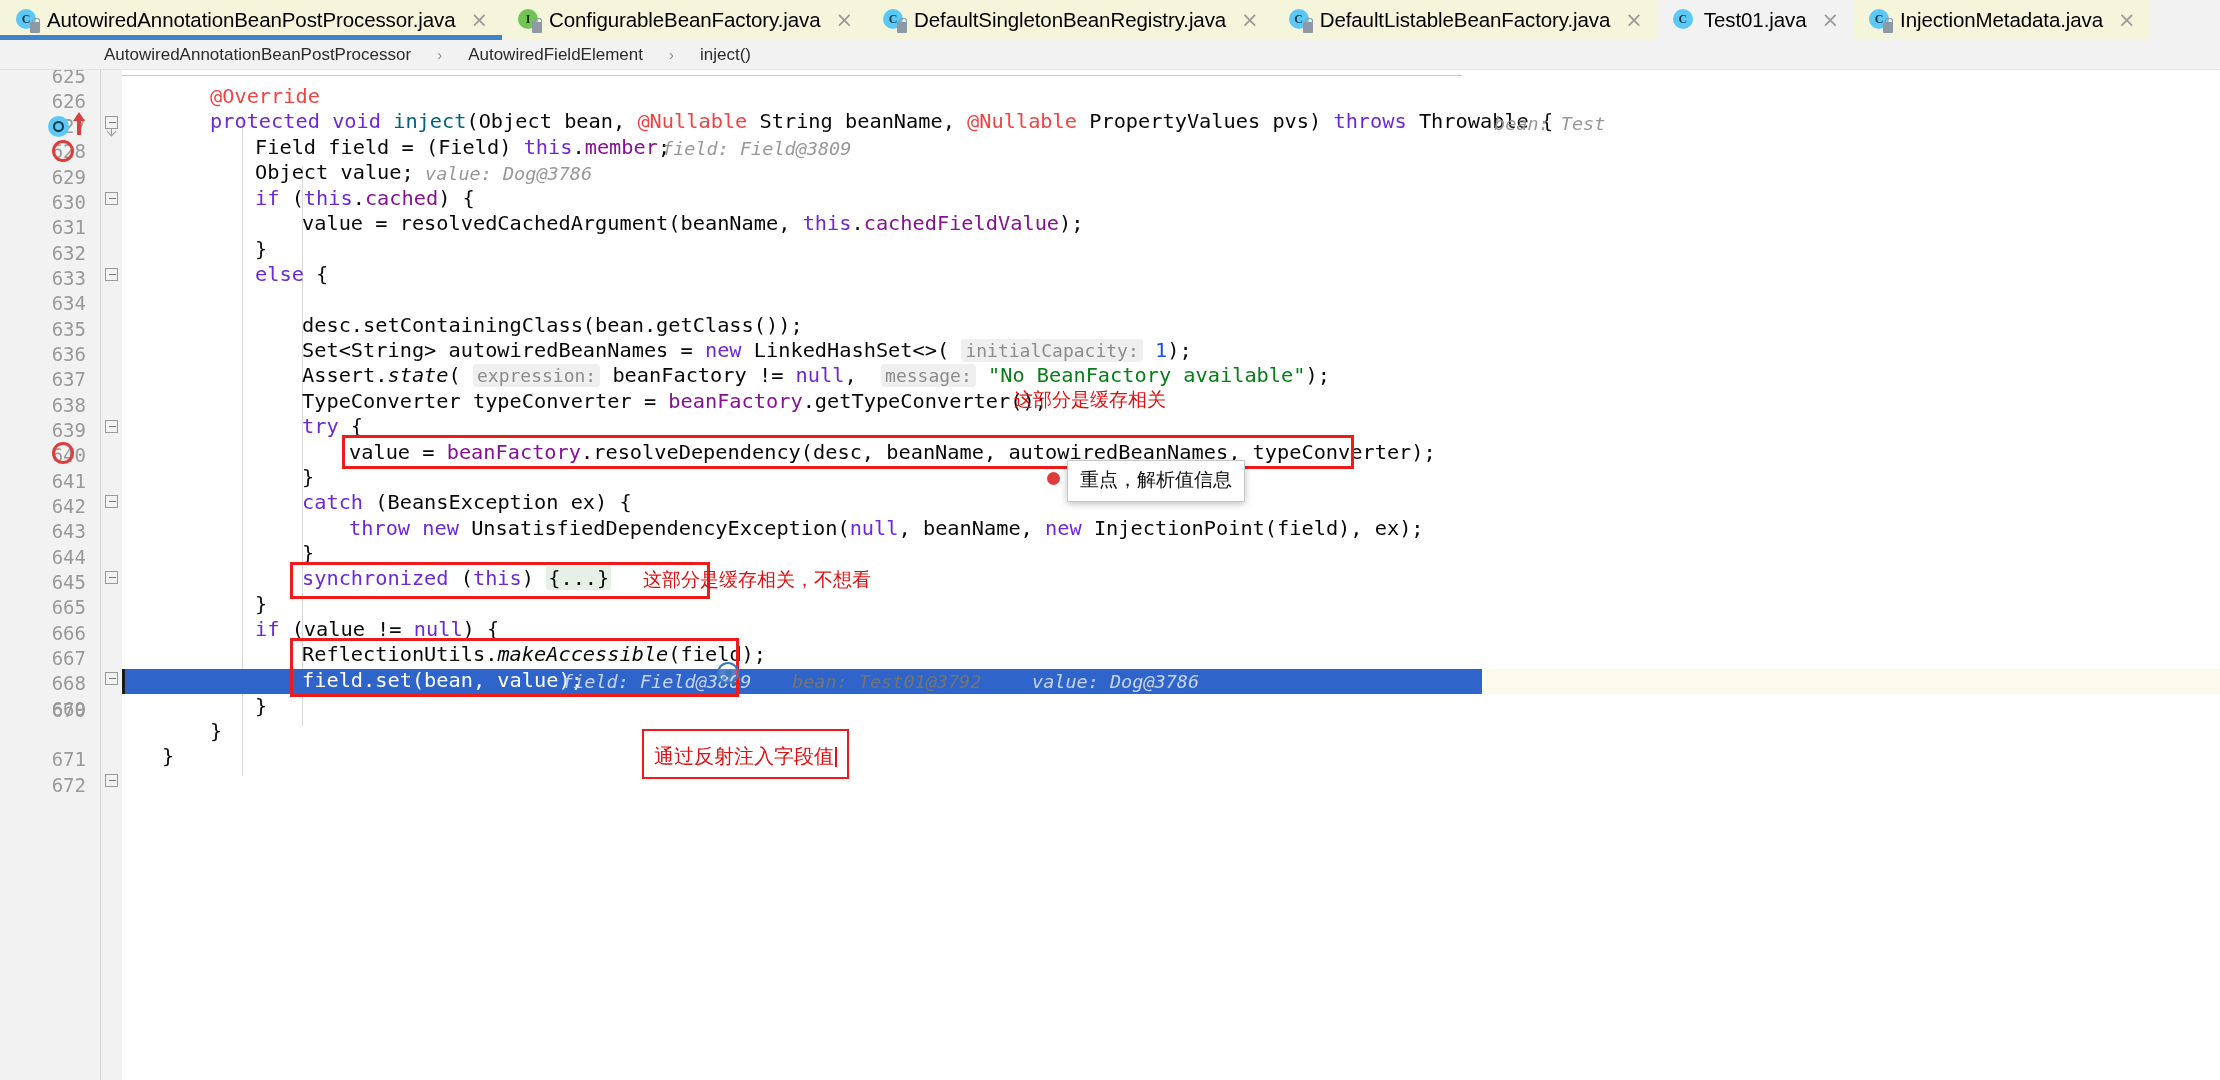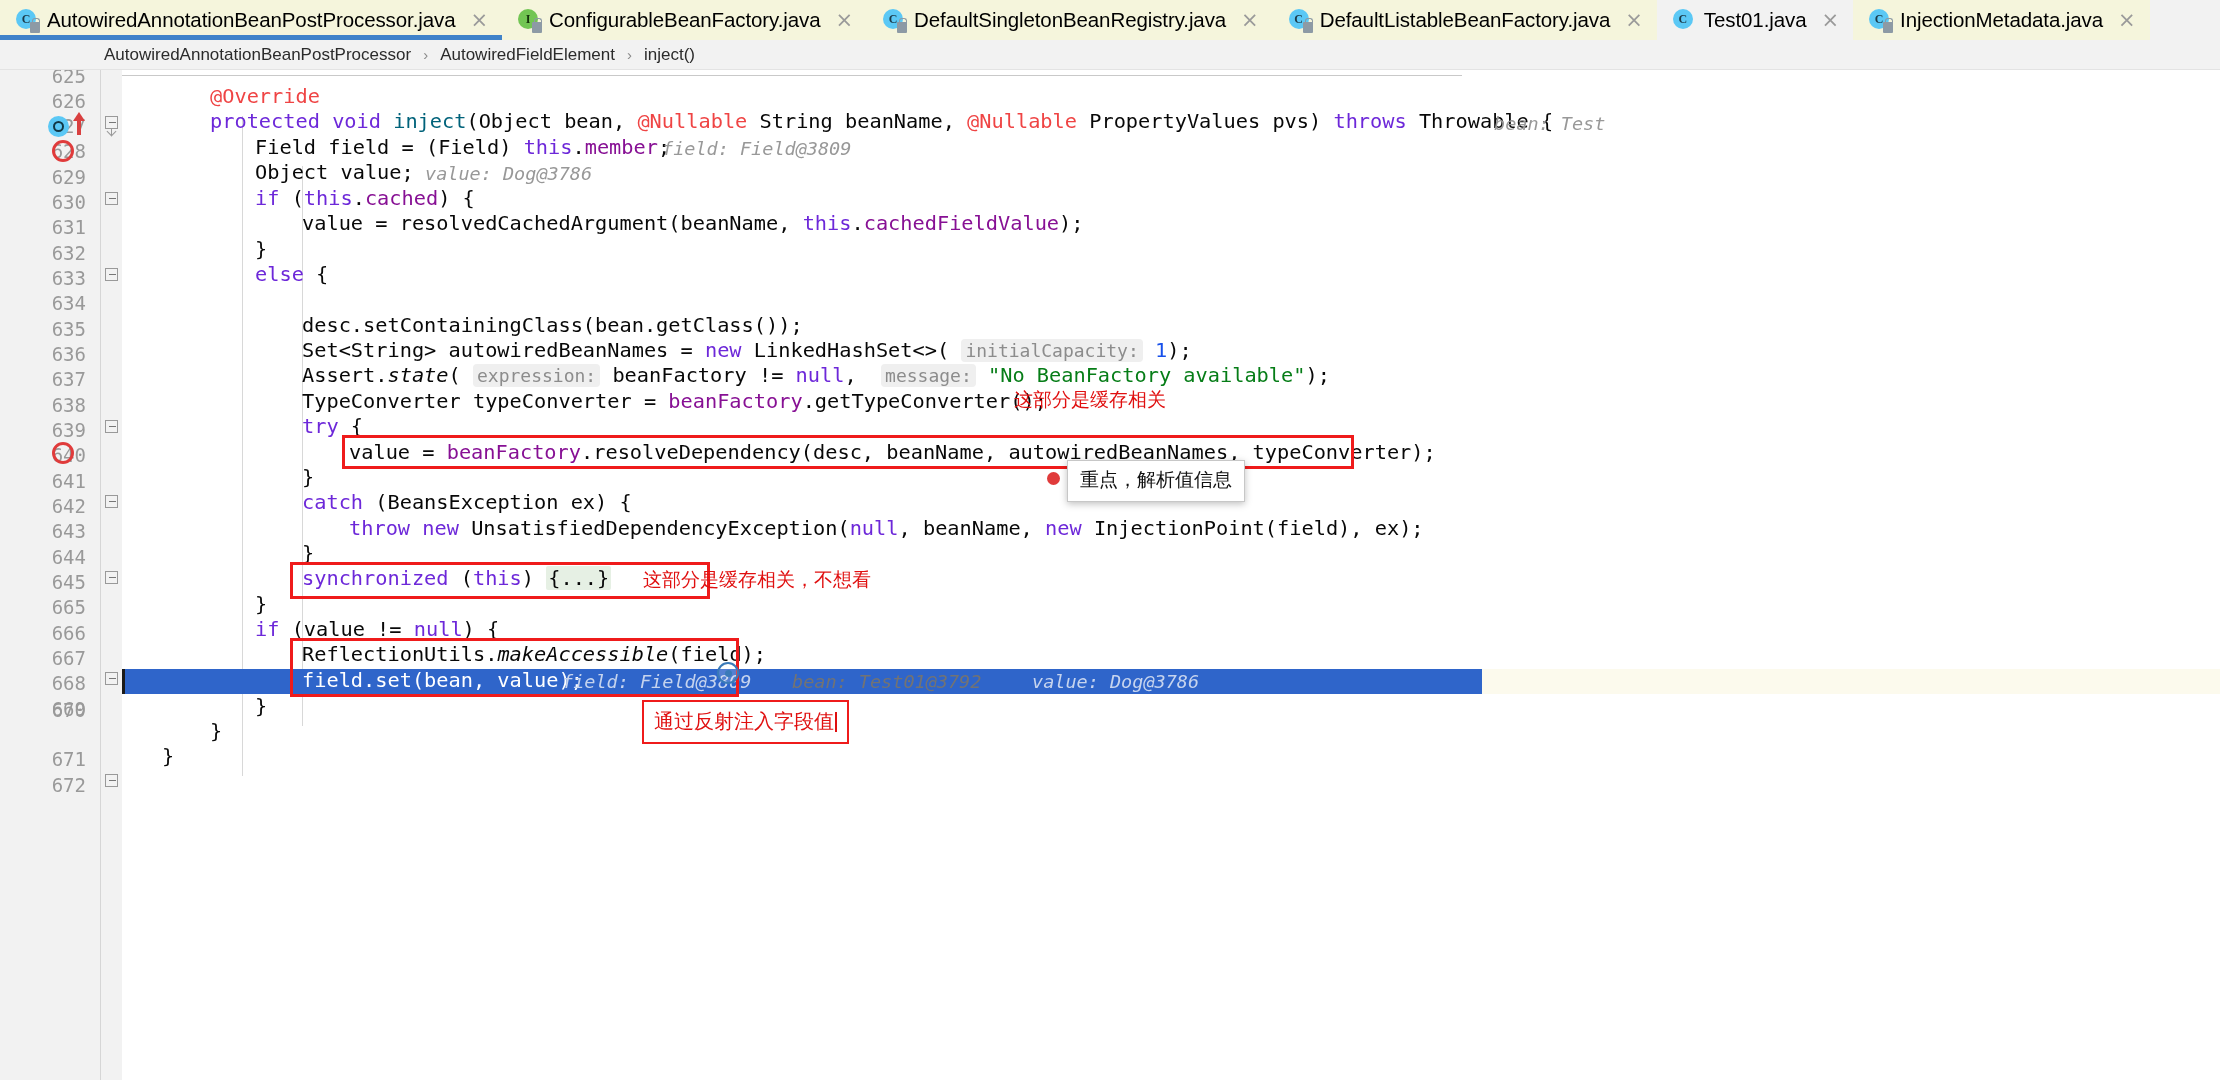--- a/index.html
+++ b/index.html
@@ -85,21 +85,21 @@
 
   
   .breadcrumb {
     height: 30px;
     background: #f2f2f2;
     display: flex;
     align-items: center;
     padding-left: 100px;
     font-size: 17px;
     color: #2b2b2b;
-    gap: 0px;
+    gap: 14px;
     border-bottom: 1px solid #e3e3e3;
   }
   .crumb { padding: 0 4px; cursor: pointer; }
   .crumb-sep { color: #8a8a8a; padding: 0 8px; font-size: 15px; }
 
   
   .editor {
     position: relative;
     height: 1010px;
     background: #ffffff;
@@ -293,22 +293,23 @@
     font-size: 19px;
     white-space: nowrap;
   }
   .cnbox {
     position: absolute;
     border: 2.5px solid #ef1b1b;
     background: #ffffff;
     color: #e01010;
     font-family: "DejaVu Sans", sans-serif;
     font-size: 20px;
-    padding: 6px 10px 7px 10px;
+    padding: 12px 10px 7px 10px;
     white-space: nowrap;
+    margin-top: 29px;
   }
   .cncaret {
     display:inline-block;
     width: 1.5px; height: 20px;
     background: #e01010;
     vertical-align: -4px;
     margin-left: 1px;
   }
 
   

